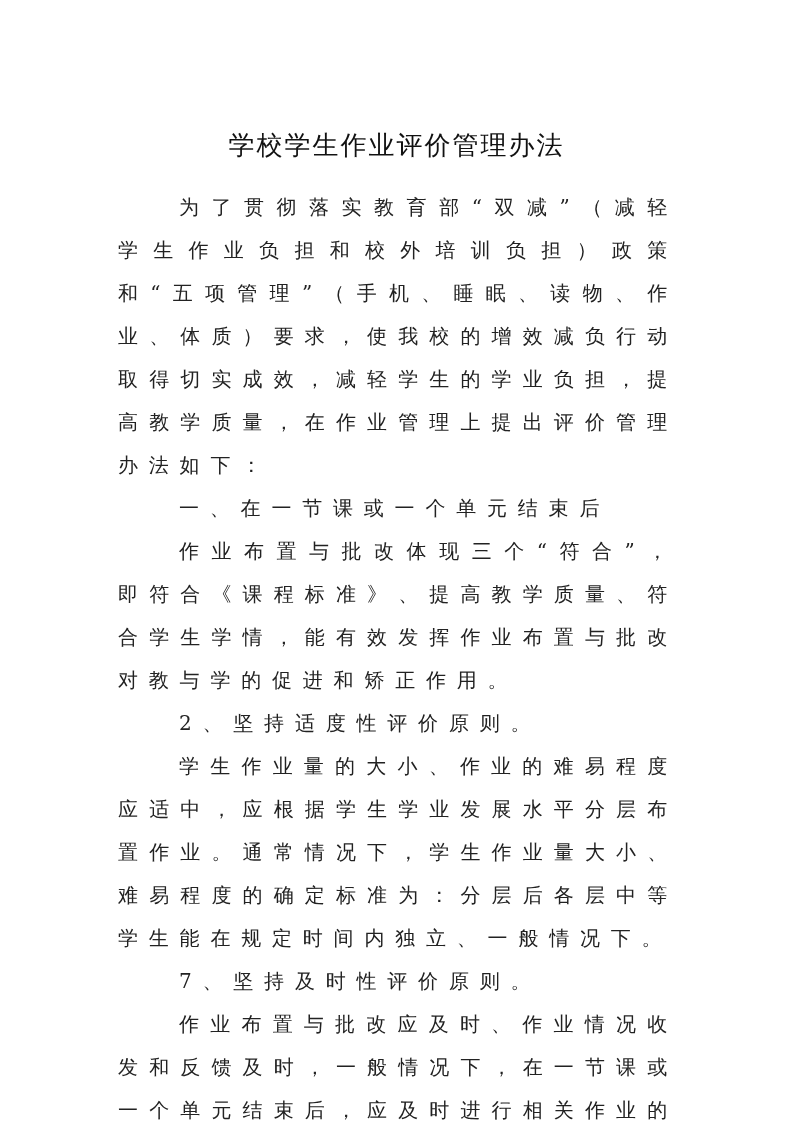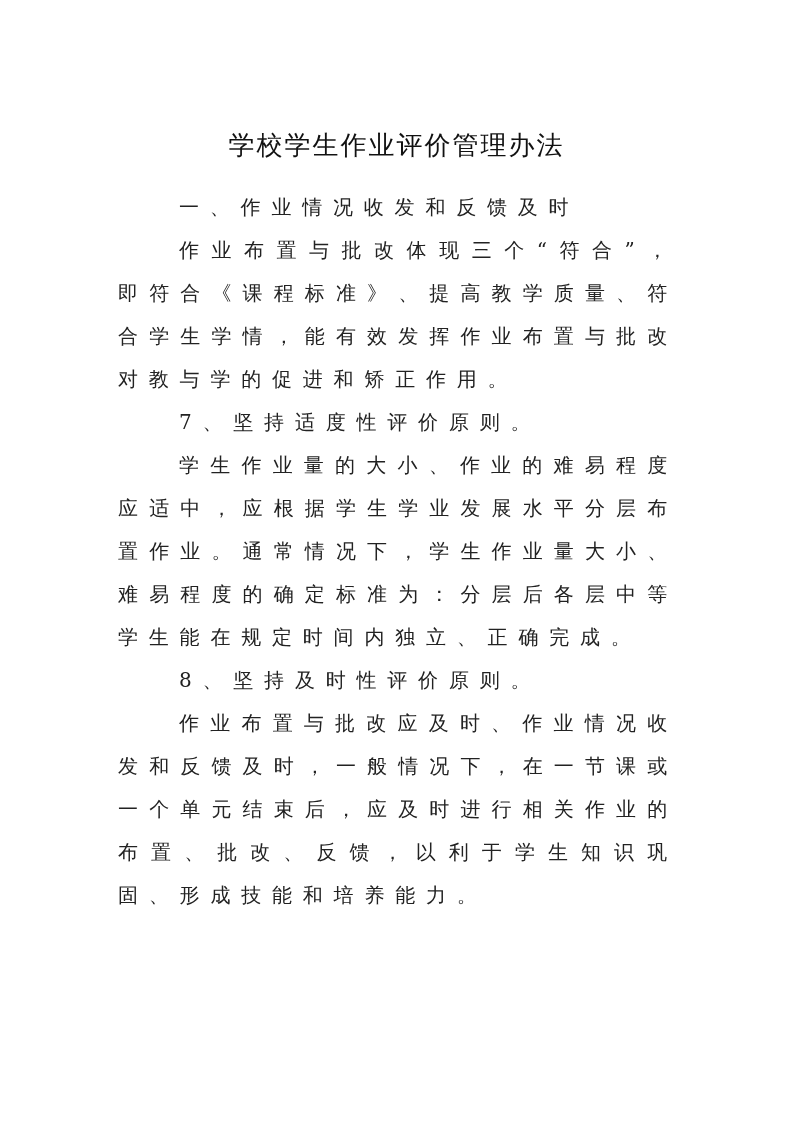--- a/index.html
+++ b/index.html
@@ -53,20 +53,21 @@
     word-break: break-all;
   }
 </style>
 </head>
 <body>
 
 <div class="page">
   <h1 class="title">学校学生作业评价管理办法</h1>
 
   <div class="body-text">
-    <p class="para">一、作业情况收发和反馈及时</p>
+    <p class="para">为了贯彻落实教育部“双减”（减轻学生作业负担和校外培训负担）政策和“五项管理”（手机、睡眠、读物、作业、体质）要求，使我校的增效减负行动取得切实成效，减轻学生的学业负担，提高教学质量，在作业管理上提出评价管理办法如下：</p>
+    <p class="para">一、在一节课或一个单元结束后</p>
     <p class="para">作业布置与批改体现三个“符合”，即符合《课程标准》、提高教学质量、符合学生学情，能有效发挥作业布置与批改对教与学的促进和矫正作用。</p>
-    <p class="para">7、坚持适度性评价原则。</p>
-    <p class="para">学生作业量的大小、作业的难易程度应适中，应根据学生学业发展水平分层布置作业。通常情况下，学生作业量大小、难易程度的确定标准为：分层后各层中等学生能在规定时间内独立、正确完成。</p>
-    <p class="para">8、坚持及时性评价原则。</p>
+    <p class="para">2、坚持适度性评价原则。</p>
+    <p class="para">学生作业量的大小、作业的难易程度应适中，应根据学生学业发展水平分层布置作业。通常情况下，学生作业量大小、难易程度的确定标准为：分层后各层中等学生能在规定时间内独立、一般情况下。</p>
+    <p class="para">7、坚持及时性评价原则。</p>
     <p class="para">作业布置与批改应及时、作业情况收发和反馈及时，一般情况下，在一节课或一个单元结束后，应及时进行相关作业的布置、批改、反馈，以利于学生知识巩固、形成技能和培养能力。</p>
   </div>
 </div>
 
 </body></html>

